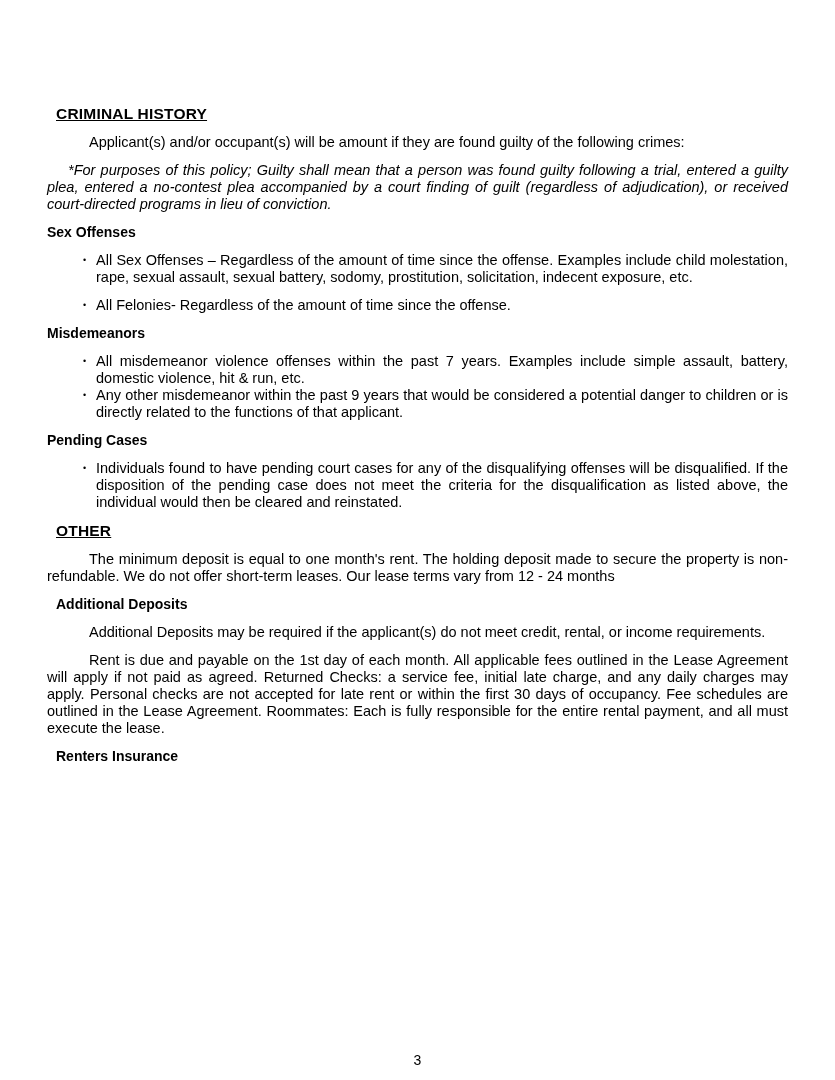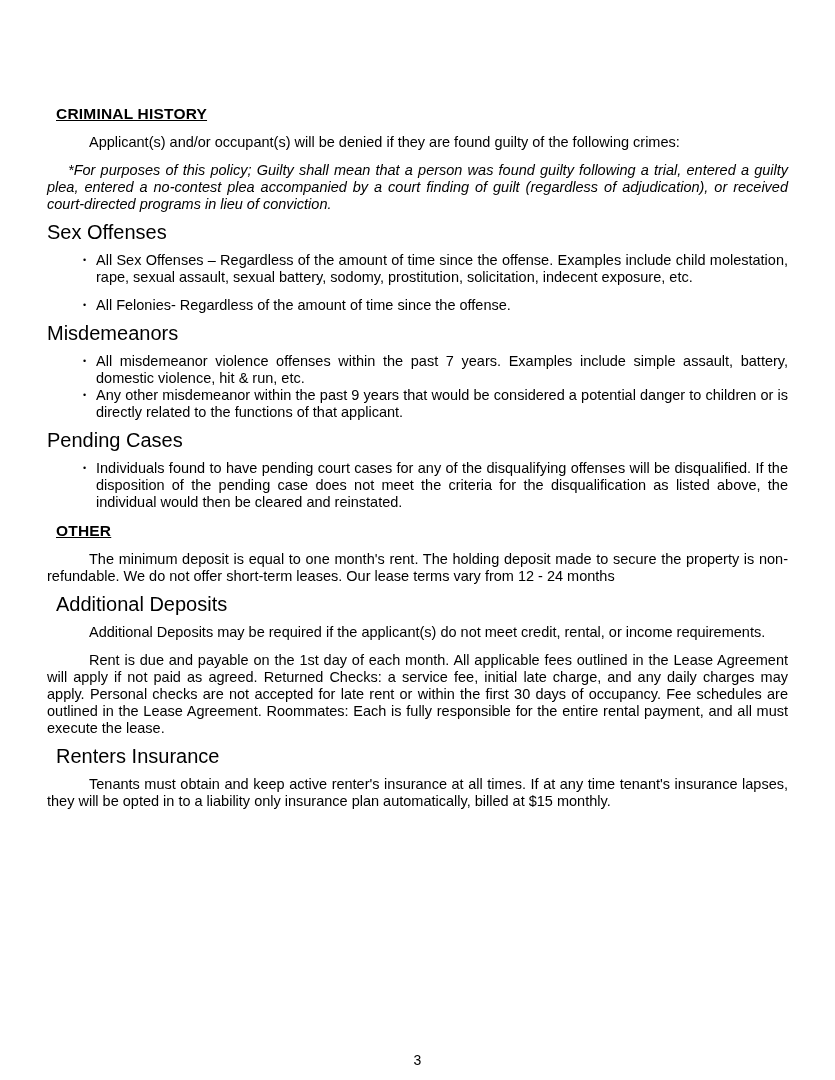--- a/index.html
+++ b/index.html
@@ -25,23 +25,23 @@
   }
   h1.main-heading {
     font-size: 15.5px;
     line-height: 17px;
     font-weight: 700;
     text-decoration: underline;
     letter-spacing: 0.2px;
     margin: 0 0 12px 9px;
   }
   h2.sub-heading {
-    font-size: 20px;
+    font-size: 14px;
     line-height: 17px;
-    font-weight: 400;
+    font-weight: 700;
     margin: 0 0 11px 0;
   }
   h2.sub-heading.ind { margin-left: 9px; }
   p { margin: 0 0 11px 0; }
   p.indent-lg { text-indent: 42px; }
   p.indent-sm { text-indent: 21px; }
   p.note { font-style: italic; }
   .just { text-align: justify; }
   .bullet-list { margin: 0 0 11px 0; }
   .bullet-item {
@@ -65,21 +65,21 @@
     line-height: 17px;
   }
 </style>
 </head>
 <body>
 
 <div class="doc">
 
   <h1 class="main-heading">CRIMINAL HISTORY</h1>
 
-  <p class="indent-lg">Applicant(s) and/or occupant(s) will be denied if they are found guilty of the following crimes:</p>
+  <p class="indent-lg">Applicant(s) and/or occupant(s) will be amount if they are found guilty of the following crimes:</p>
 
   <p class="indent-sm note just">*For purposes of this policy; Guilty shall mean that a person was found guilty following a trial, entered a guilty plea, entered a no-contest plea accompanied by a court finding of guilt (regardless of adjudication), or received court-directed programs in lieu of conviction.</p>
 
   <h2 class="sub-heading">Sex Offenses</h2>
   <div class="bullet-list">
     <div class="bullet-item">
       <span class="bullet-glyph">•</span>
       <span class="bullet-text just">All Sex Offenses – Regardless of the amount of time since the offense. Examples include child molestation, rape, sexual assault, sexual battery, sodomy, prostitution, solicitation, indecent exposure, etc.</span>
     </div>
   </div>
@@ -114,17 +114,16 @@
   <h1 class="main-heading">OTHER</h1>
 
   <p class="indent-lg just">The minimum deposit is equal to one month's rent. The holding deposit made to secure the property is non- refundable. We do not offer short-term leases. Our lease terms vary from 12 - 24 months</p>
 
   <h2 class="sub-heading ind">Additional Deposits</h2>
   <p class="indent-lg">Additional Deposits may be required if the applicant(s) do not meet credit, rental, or income requirements.</p>
 
   <p class="indent-lg just">Rent is due and payable on the 1st day of each month. All applicable fees outlined in the Lease Agreement will apply if not paid as agreed. Returned Checks: a service fee, initial late charge, and any daily charges may apply. Personal checks are not accepted for late rent or within the first 30 days of occupancy. Fee schedules are outlined in the Lease Agreement. Roommates: Each is fully responsible for the entire rental payment, and all must execute the lease.</p>
 
   <h2 class="sub-heading ind">Renters Insurance</h2>
-  <p class="indent-lg just">Tenants must obtain and keep active renter's insurance at all times. If at any time tenant's insurance lapses, they will be opted in to a liability only insurance plan automatically, billed at $15 monthly.</p>
 
   <div class="page-footer">3</div>
 
 </div>
 
 </body></html>

